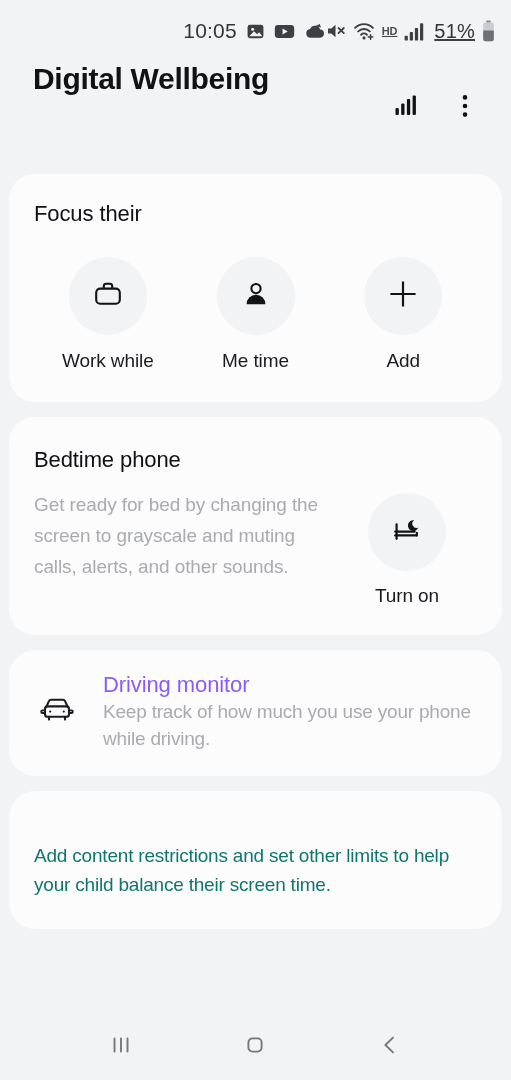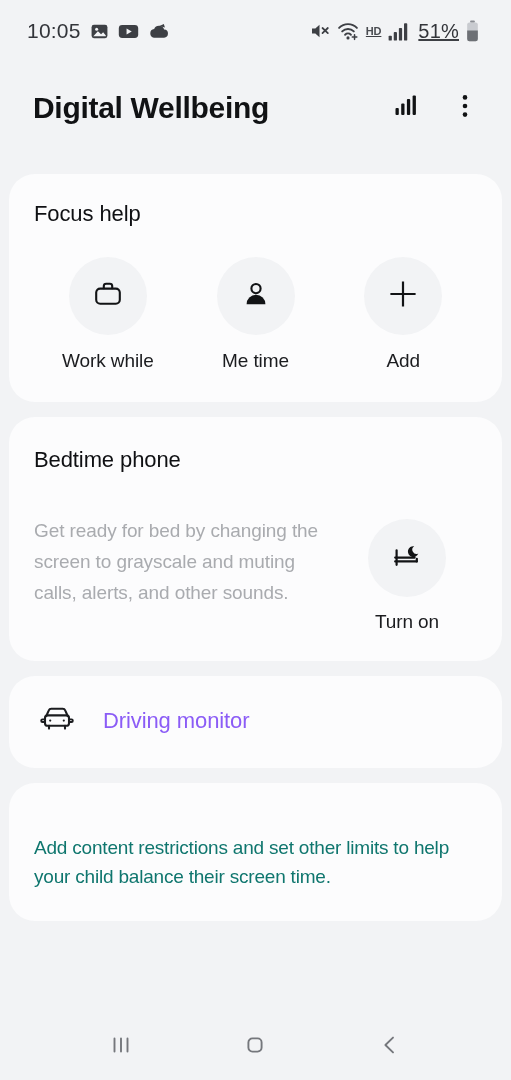--- a/index.html
+++ b/index.html
@@ -22,22 +22,22 @@
     display: flex;
     flex-direction: column;
   }
 
   
   .status-bar {
     height: 62px;
     flex: 0 0 62px;
     display: flex;
     align-items: center;
-    justify-content: space-between;
-    padding: 0 32px 0 27px;
+    justify-content: flex-end;
+    padding: 0 16px 0 27px;
     box-sizing: border-box;
     color: #3d3f44;
   }
   .status-left {
     display: flex;
     align-items: center;
     gap: 9px;
   }
   .status-clock {
     font-size: 21px;
@@ -67,21 +67,20 @@
     font-size: 20px;
     color: #33353a;
     margin-left: 2px;
     letter-spacing: 0.2px;
   }
 
   
   .app-bar {
     flex: 0 0 92px;
     display: flex;
-    align-items: center;
     justify-content: space-between;
     padding: 0 24px 0 33px;
     box-sizing: border-box;
     gap: 33px;
   }
   .app-title {
     font-size: 30px;
     font-weight: 700;
     color: #111214;
     letter-spacing: -0.3px;
@@ -157,21 +156,21 @@
     letter-spacing: -0.1px;
   }
 
   
   .bedtime-card {
     padding: 30px 25px 28px 25px;
   }
   .bedtime-body {
     display: flex;
     align-items: flex-start;
-    margin-top: 42px;
+    margin-top: 16px;
   }
   .bedtime-text {
     flex: 1 1 auto;
     padding-right: 18px;
     max-width: 300px;
   }
   .bedtime-action {
     flex: 0 0 auto;
     display: flex;
     flex-direction: column;
@@ -332,21 +331,21 @@
             <circle cx="11" cy="21.6" r="2.3" fill="#111214"></circle>
           </svg>
         </span>
       </div>
     </div>
   </div>
 
   <div class="content">
 
     <div class="card focus-card">
-      <div class="card-title">Focus help</div>
+      <div class="card-title">Focus their</div>
       <div class="focus-row">
 
         <div class="focus-item">
           <div class="round-icon">
             <span>
               <svg width="32" height="32" viewBox="0 0 32 32">
                 <rect x="4.2" y="10.6" width="23.6" height="15.2" rx="4" fill="none" stroke="#121315" stroke-width="2.1"></rect>
                 <path d="M11.8 10.2 v-2.1 a2.4 2.4 0 0 1 2.4 -2.4 h3.6 a2.4 2.4 0 0 1 2.4 2.4 v2.1" fill="none" stroke="#121315" stroke-width="2.1" stroke-linecap="round"></path>
               </svg>
             </span>
@@ -411,20 +410,21 @@
             <path d="M33 21.4 h2.5 a1.3 1.3 0 0 1 0 2.6 h-2.5" fill="none" stroke="#1b1c1f" stroke-width="1.9" stroke-linejoin="round"></path>
             <path d="M13 27.8 v2.8" stroke="#1b1c1f" stroke-width="2.1" stroke-linecap="round"></path>
             <path d="M29 27.8 v2.8" stroke="#1b1c1f" stroke-width="2.1" stroke-linecap="round"></path>
             <circle cx="14.2" cy="22.6" r="1.1" fill="#1b1c1f"></circle>
             <circle cx="27.8" cy="22.6" r="1.1" fill="#1b1c1f"></circle>
           </svg>
         </span>
       </div>
       <div class="driving-text">
         <div class="driving-title">Driving monitor</div>
+        <div class="driving-desc">Keep track of how much you use your phone while driving.</div>
       </div>
     </div>
 
     <div class="card parental-card">
       <div class="parental-desc">Add content restrictions and set other limits to help your child balance their screen time.</div>
     </div>
 
   </div>
 
   <div class="nav-bar">

